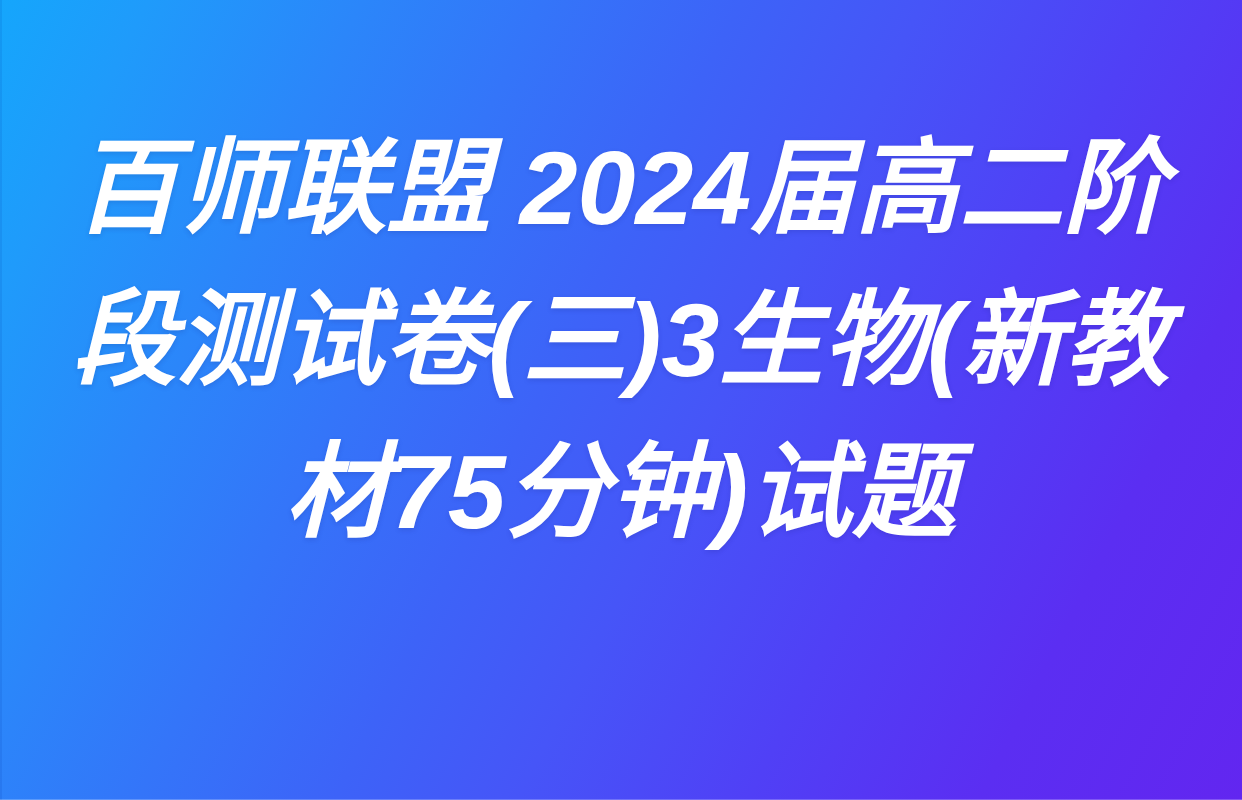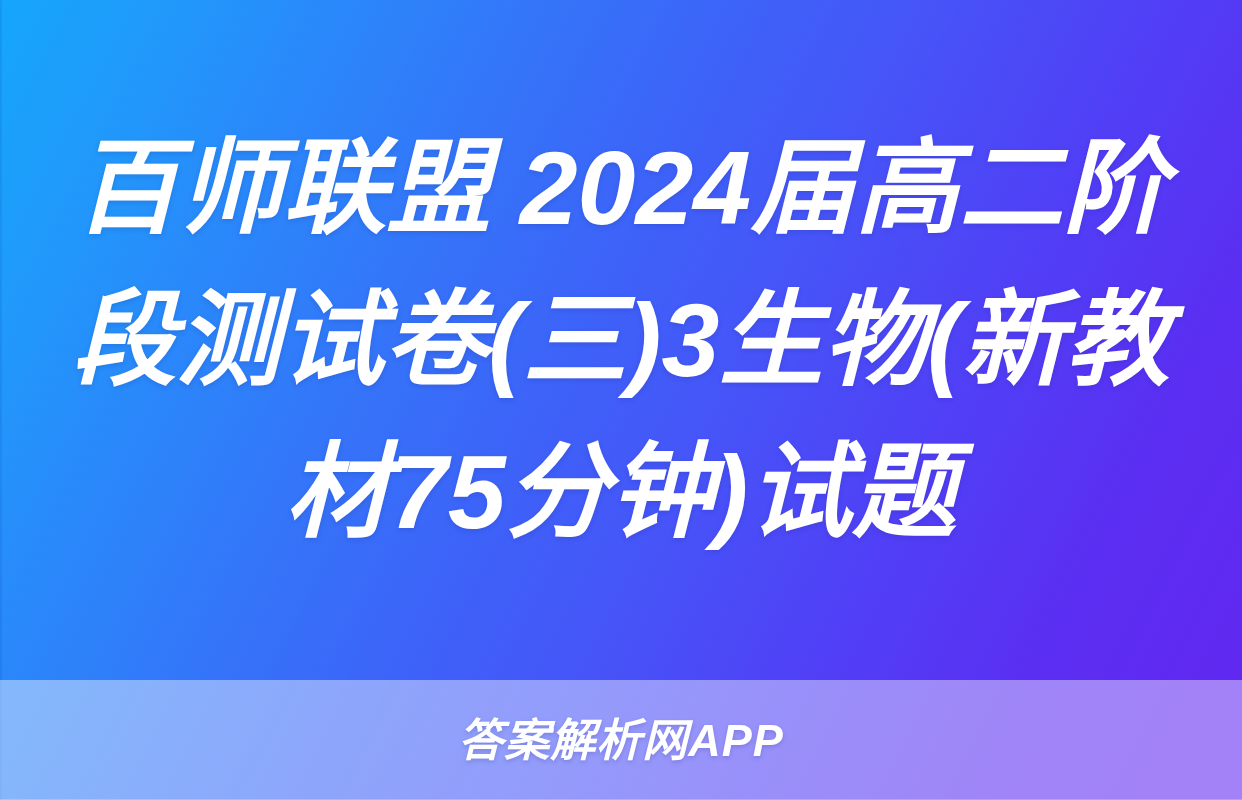--- a/index.html
+++ b/index.html
@@ -110,19 +110,16 @@
 <body>
 
 <div id="cover-card">
 
   <div id="edge-left"></div>
 
   <div id="title-block">
     <h1 id="cover-title">百师联盟 2024届高二阶段测试卷(三)3生物(新教材75分钟)试题</h1>
   </div>
 
-  <div id="watermark-band">
-    <div id="watermark-text">答案解析网APP</div>
-  </div>
 
   <div id="edge-bottom"></div>
 
 </div>
 
 </body></html>

